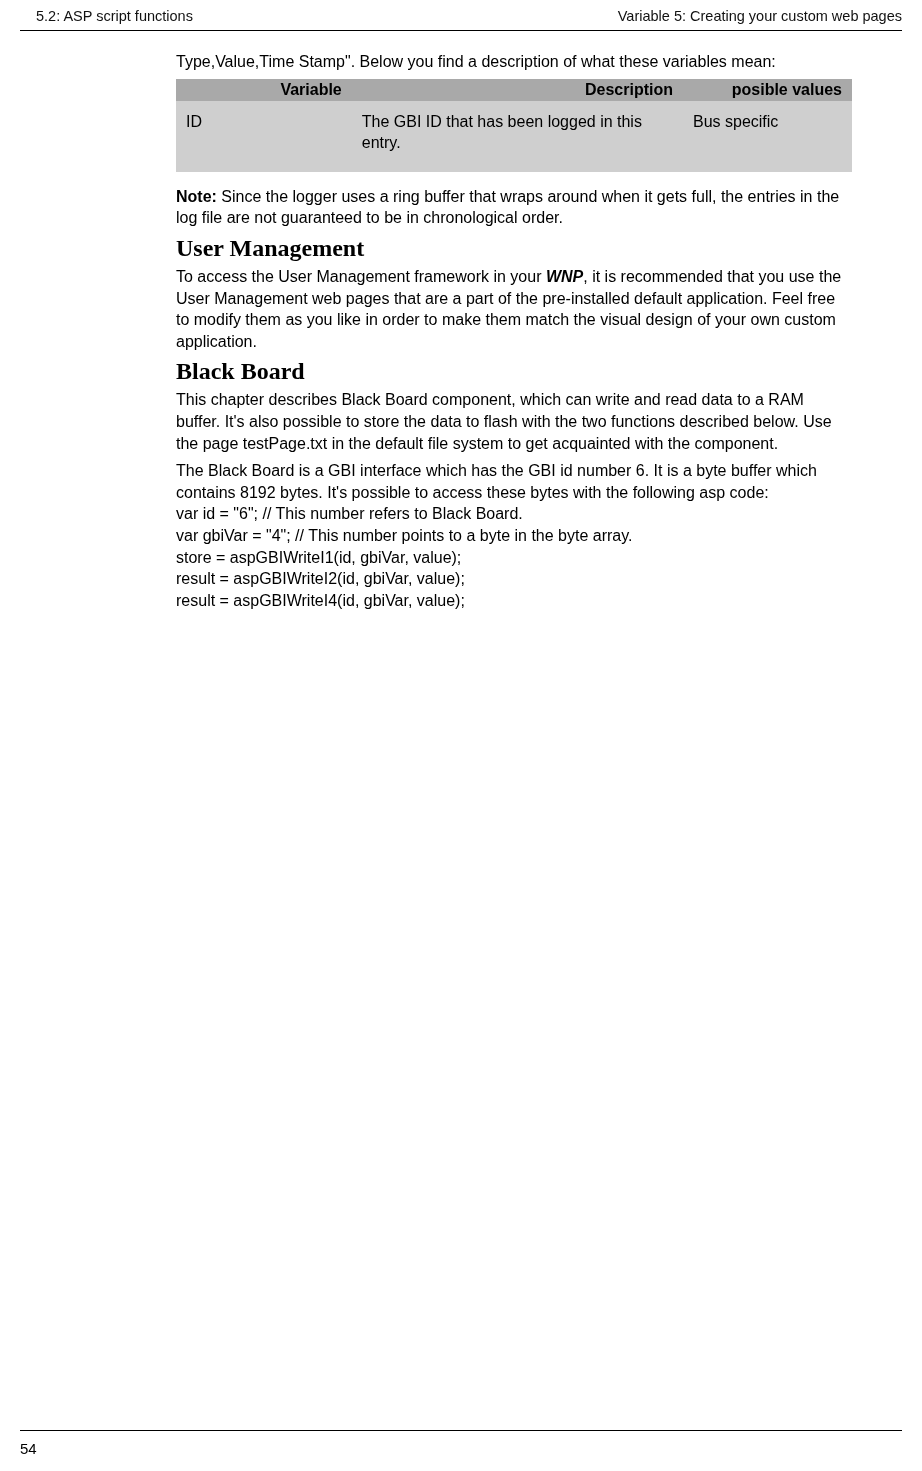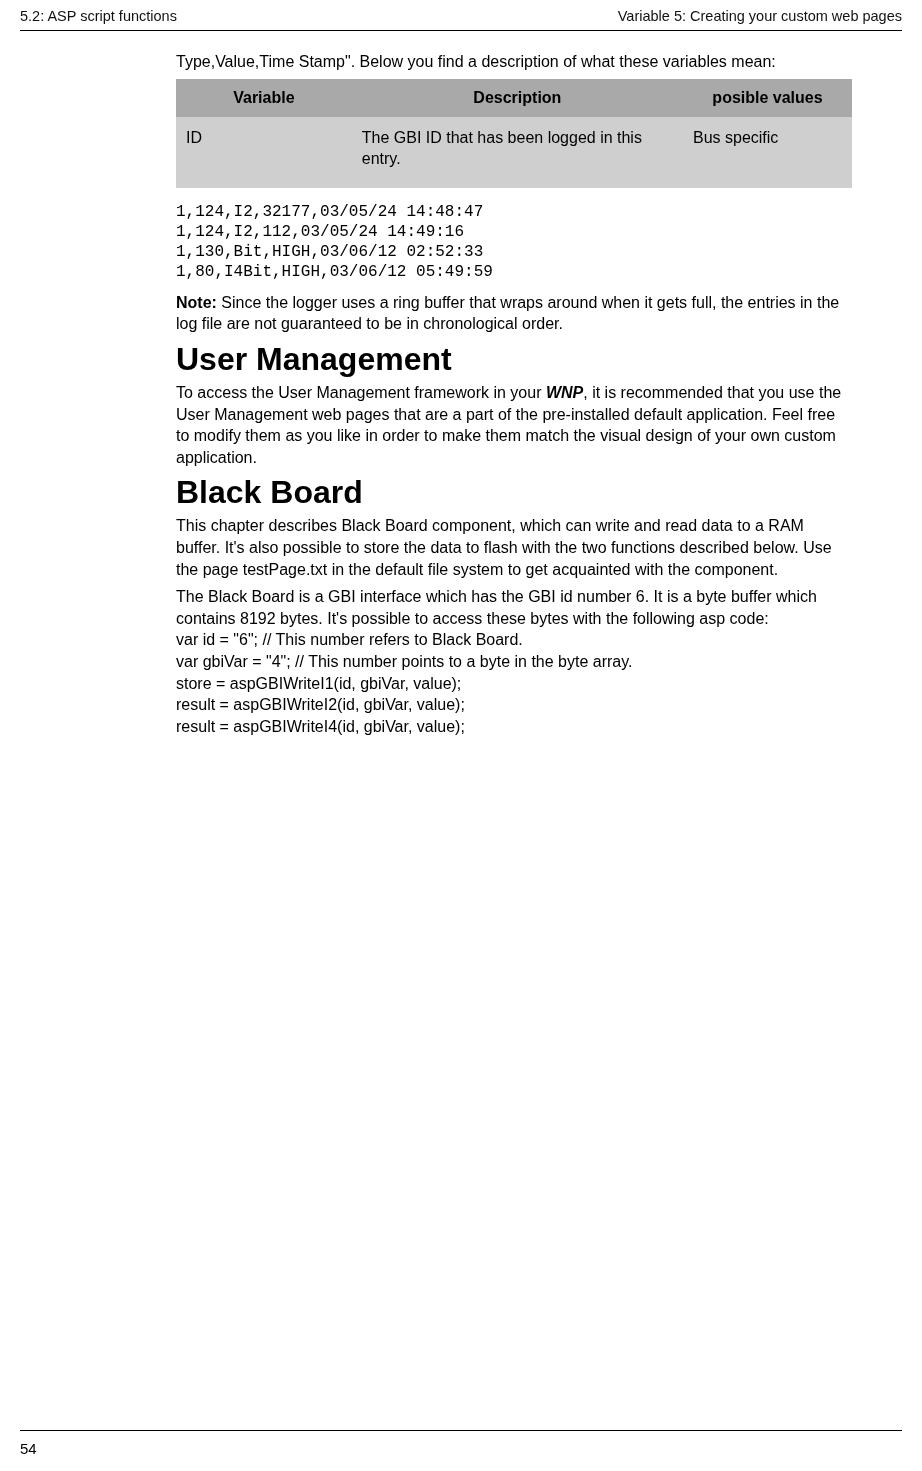--- a/index.html
+++ b/index.html
@@ -8,21 +8,21 @@
     font-size: 16px;
     color: #000;
     background: #fff;
     width: 922px;
     height: 1471px;
     position: relative;
   }
   .header-row {
     display: flex;
     justify-content: space-between;
-    padding: 8px 20px 6px 20px;
+    padding: 8px 20px 6px 36px;
     font-size: 14.5px;
     color: #111;
   }
   .header-rule {
     border: none;
     border-top: 1px solid #000;
     margin: 0 20px 20px 20px;
   }
   .content {
     padding: 0 70px 0 176px;
@@ -33,22 +33,22 @@
     margin-bottom: 6px;
   }
   table.var-table {
     width: 100%;
     border-collapse: collapse;
     margin: 6px 0 14px 0;
     font-size: 16px;
   }
   table.var-table th {
     background: #a9a9a9;
-    text-align: center;
-    padding: 10px 10px;
+    text-align: right;
+    padding: 2px 10px;
     font-weight: bold;
     vertical-align: top;
     color: #000;
   }
   table.var-table th:nth-child(1) { width: 26%; }
   table.var-table th:nth-child(2) { width: 49%; }
   table.var-table th:nth-child(3) { width: 25%; }
   table.var-table td {
     padding: 10px 10px 18px 10px;
     vertical-align: top;
@@ -58,24 +58,24 @@
   table.var-table tr.even td { background: #cfcfcf; }
   .serif { font-family: "Times New Roman", Times, serif; }
   .codeblock {
     font-family: "Courier New", monospace;
     font-size: 16px;
     white-space: pre;
     line-height: 1.25;
     margin: 4px 0 10px 0;
   }
   h2.section {
-    font-size: 32px;
+    font-size: 24px;
     font-weight: 900;
     margin-bottom: 4px;
-    font-family: Liberation Sans, sans-serif;
+    font-family: Liberation Serif, serif;
   }
   .bold { font-weight: bold; }
   .ital { font-style: italic; margin-top: 26px; }
   .footer-rule {
     position: absolute;
     bottom: 40px;
     left: 20px;
     right: 20px;
     border: none;
     border-top: 1px solid #000;
@@ -110,24 +110,20 @@
     </thead>
     <tbody>
       <tr class="even">
         <td>ID</td>
         <td>The GBI ID that has been logged in this entry.</td>
         <td>Bus specific</td>
       </tr>
     </tbody>
   </table>
 
-  <div class="codeblock">1,124,I2,32177,03/05/24 14:48:47
-1,124,I2,112,03/05/24 14:49:16
-1,130,Bit,HIGH,03/06/12 02:52:33
-1,80,I4Bit,HIGH,03/06/12 05:49:59</div>
 
   <p class="para">
     <span class="bold">Note:</span><span> Since the logger uses a ring buffer that wraps around when it gets full, the entries in the log file are not guaranteed to be in chronological order.</span>
   </p>
 
   <h2 class="section">User Management</h2>
   <p class="para">
     <span>To access the User Management framework in your </span><span class="bold ital">WNP</span><span>, it is recommended that you use the User Management web pages that are a part of the pre-installed default application. Feel free to modify them as you like in order to make them match the visual design of your own custom application.</span>
   </p>
 

